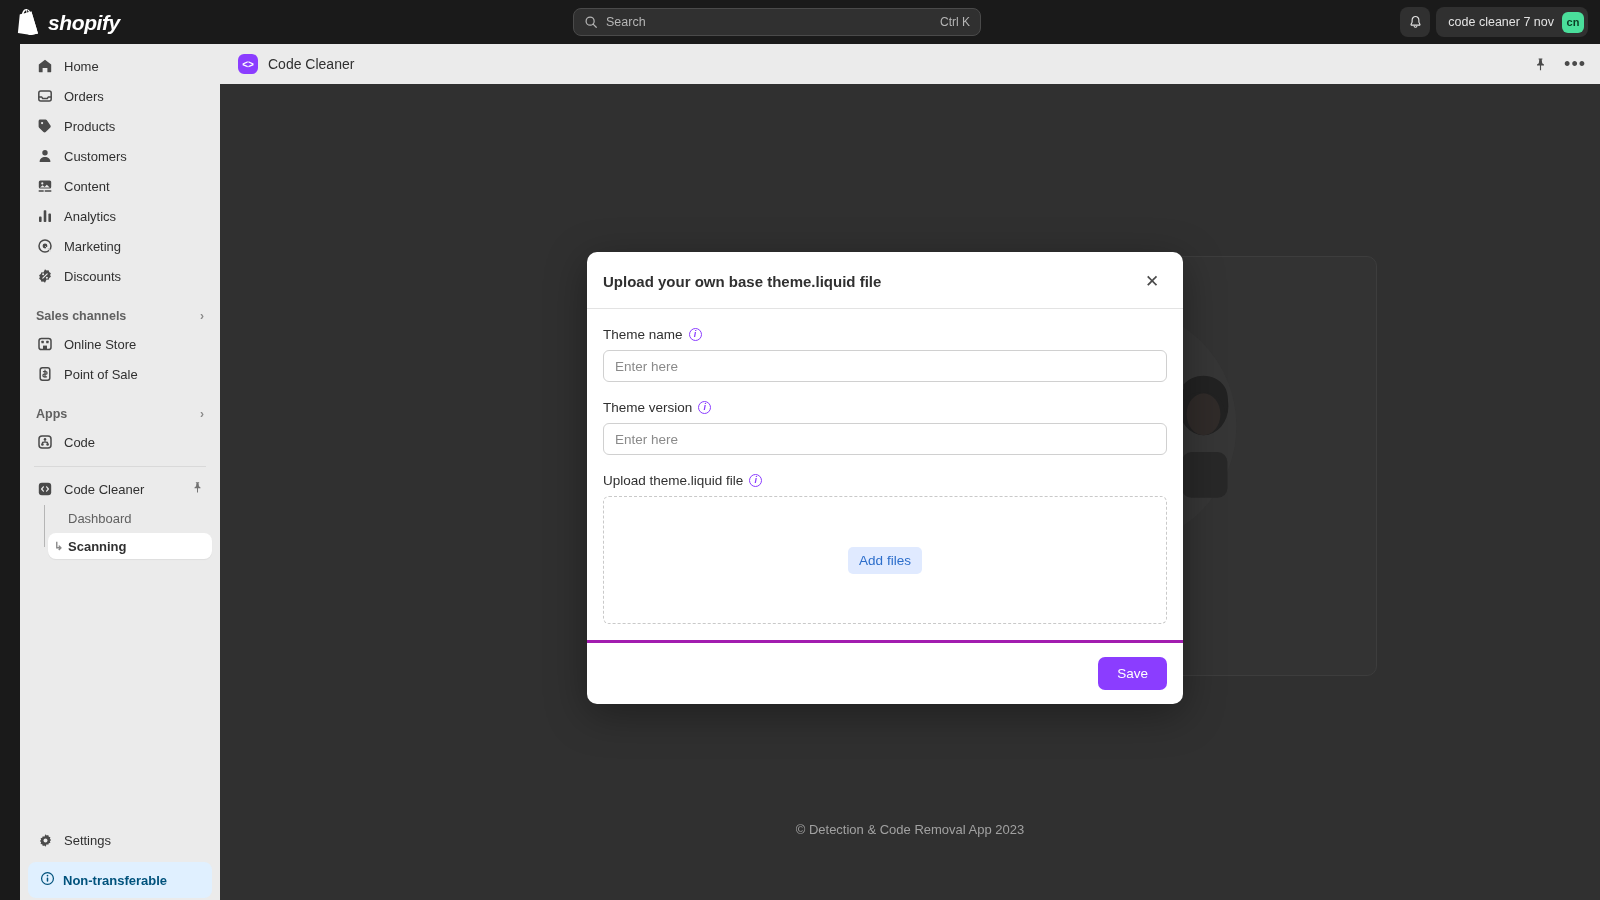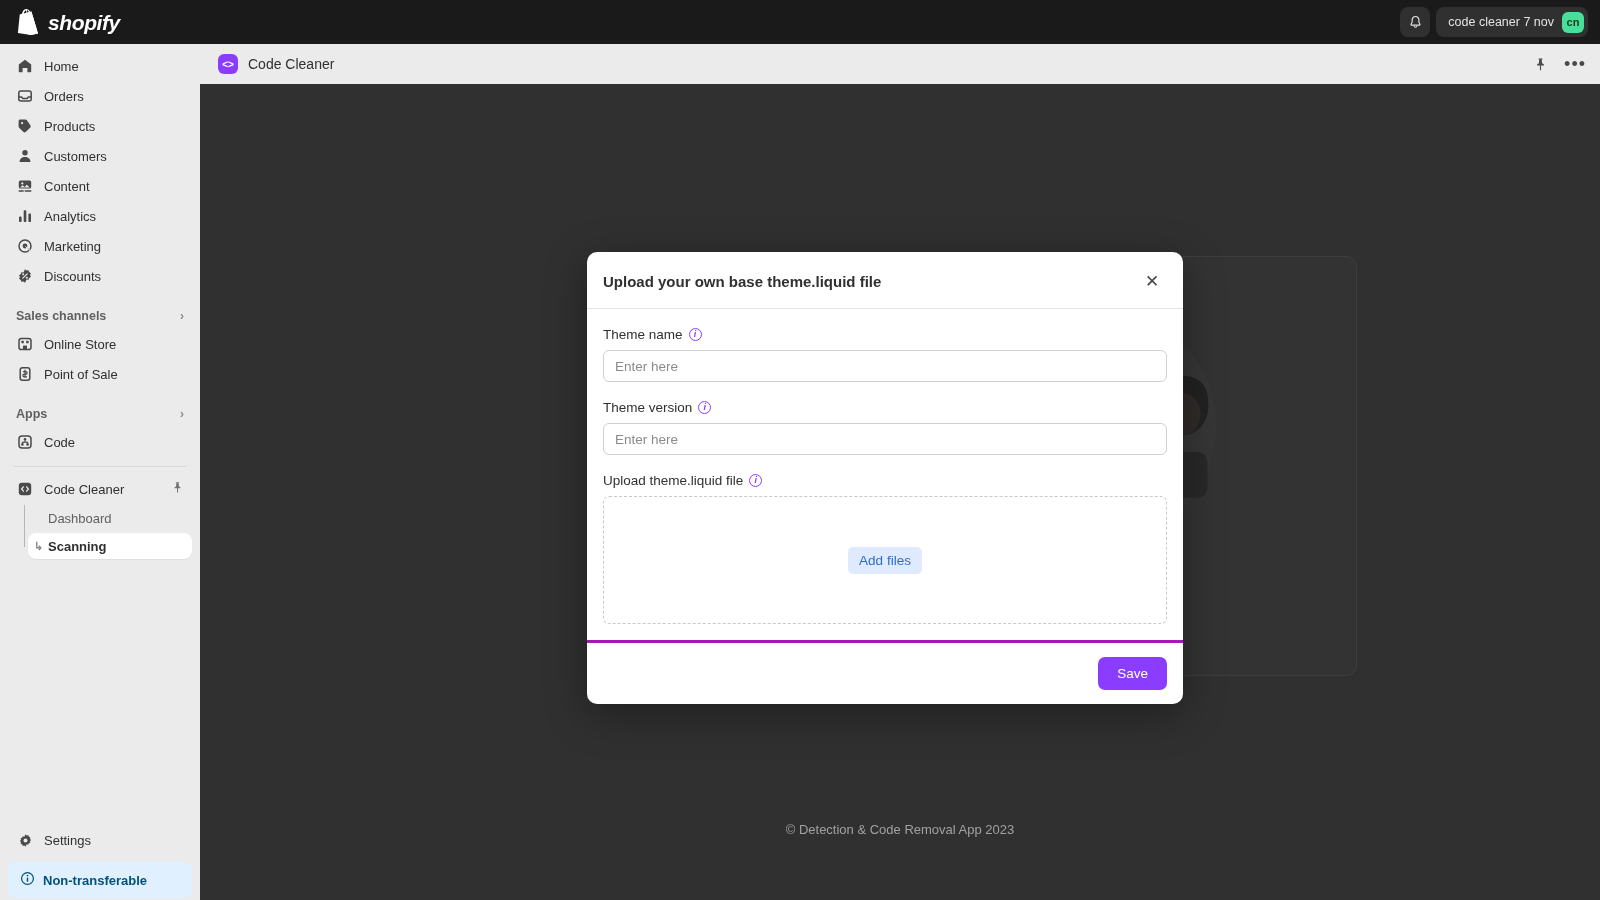--- a/index.html
+++ b/index.html
@@ -36,21 +36,21 @@
     gap: 8px; padding: 0 4px 0 12px; cursor: pointer;
   }
   .acct-name { color: #e3e3e3; font-size: 12.5px; white-space: nowrap; }
   .acct-avatar {
     width: 22px; height: 21px; border-radius: 6px; background: #4ade9b;
     color: #0b3d25; font-size: 11px; font-weight: bold;
     display: flex; align-items: center; justify-content: center;
   }
 
   
-  .body { flex: 1; display: flex; min-height: 0; }
+  .body { flex: 1; display: flex; min-height: 0; margin-left: 20px; }
 
   
   .sidebar {
     width: 200px; flex: 0 0 200px; background: #ebebeb;
     display: flex; flex-direction: column; padding: 8px 8px 0 8px; position: relative;
   }
   .nav-item {
     display: flex; align-items: center; gap: 10px; height: 28px;
     padding: 0 8px; border-radius: 8px; margin-bottom: 2px; cursor: pointer;
     color: #303030; font-size: 13px;
@@ -164,20 +164,30 @@
 
   <div class="topbar">
     <div class="logo-wrap">
       <svg class="logo-mark" viewBox="0 0 24 26">
         <path fill="#ffffff" d="M15.4 2.6c-.1-.1-.3-.1-.4-.1l-1 .2c-.4-1.2-1.1-2.3-2.4-2.3h-.1C11.1.1 10.6 0 10.1 0 7.6 0 6.4 3.1 6 4.7l-1.7.5c-.5.2-.6.2-.6.7L1.9 23.9 15 26l7.1-1.5S15.5 2.7 15.4 2.6zM12.8 3l-1.6.5c0-1-.1-1.9-.4-2.4.7.1 1.6.9 2 1.9zM10 1.3c.3.5.4 1.4.4 2.5l-2.7.8C8.2 2.9 9.2 1.6 10 1.3z"></path>
         <path fill="#ffffff" d="M15 2.5l-.7 7.6s-1.4-.8-3.2-.6c-2.6.3-2.6 1.9-2.6 2.3.1 2.2 5.9 2.7 6.2 7.9.3 4.1-2.1 6.9-5.6 7.1L15 26l7.1-1.5S15.5 2.7 15.4 2.6c-.1-.1-.3-.1-.4-.1z"></path>
       </svg>
       <span class="logo-text">shopify</span>
     </div>
 
+    <div class="search-wrap">
+      <div class="search-box">
+        <svg width="14" height="14" viewBox="0 0 16 16">
+          <circle cx="7" cy="7" r="4.6" fill="none" stroke="#b5b5b5" stroke-width="1.4"></circle>
+          <line x1="10.4" y1="10.4" x2="14" y2="14" stroke="#b5b5b5" stroke-width="1.4" stroke-linecap="round"></line>
+        </svg>
+        <span class="ph">Search</span>
+        <span class="kbd">Ctrl K</span>
+      </div>
+    </div>
 
     <div class="topright">
       <button class="bell-btn">
         <svg width="15" height="15" viewBox="0 0 16 16">
           <path d="M8 1.6a3.6 3.6 0 0 0-3.6 3.6v2.4L3.3 9.9c-.2.4.1.9.6.9h8.2c.5 0 .8-.5.6-.9l-1.1-2.3V5.2A3.6 3.6 0 0 0 8 1.6z" fill="none" stroke="#e3e3e3" stroke-width="1.2" stroke-linejoin="round"></path>
           <path d="M6.6 12.1a1.5 1.5 0 0 0 2.8 0" fill="none" stroke="#e3e3e3" stroke-width="1.2" stroke-linecap="round"></path>
         </svg>
       </button>
       <div class="acct">
         <span class="acct-name">code cleaner 7 nov</span>

